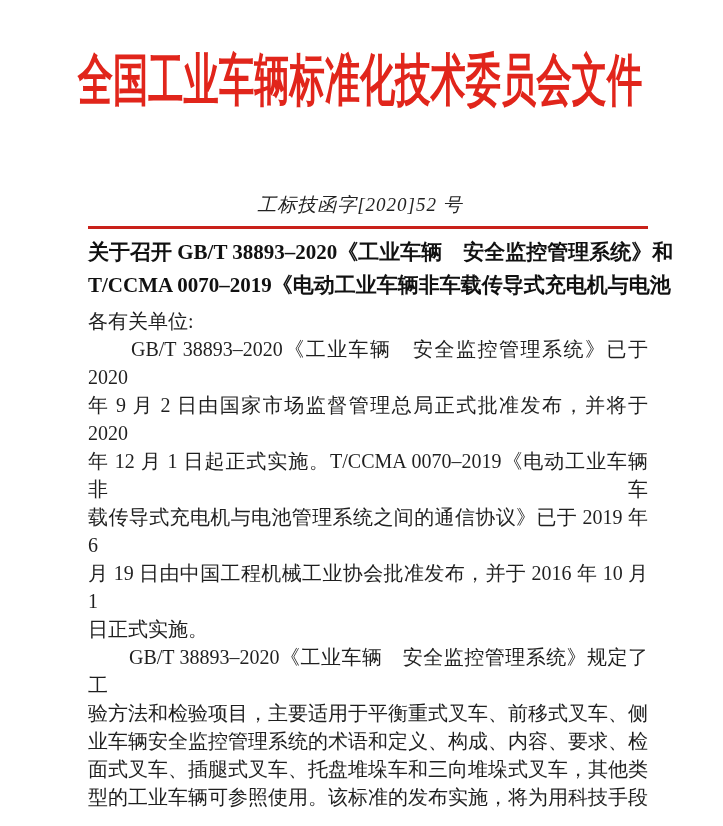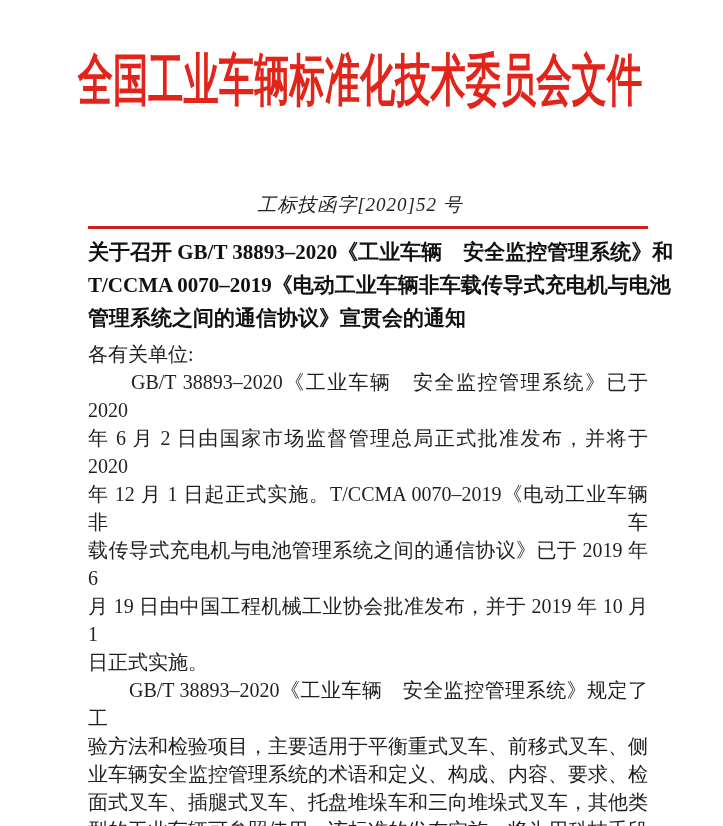--- a/index.html
+++ b/index.html
@@ -90,30 +90,29 @@
     <div class="org-title">全国工业车辆标准化技术委员会文件</div>
   </div>
 
   <div class="doc-number">工标技函字[2020]52 号</div>
 
   <div class="red-rule"></div>
 
   <div class="notice-title">
       <div class="line">关于召开 GB/T 38893–2020《工业车辆　安全监控管理系统》和</div>
       <div class="line">T/CCMA 0070–2019《电动工业车辆非车载传导式充电机与电池</div>
-      <div class="line">管理系统之间的通信协议》宣贯会的通知</div>
     </div>
 
   <div class="notice-body">
       <div class="line short">各有关单位:</div>
       <div class="line">　　GB/T 38893–2020《工业车辆　安全监控管理系统》已于 2020</div>
-      <div class="line">年 6 月 2 日由国家市场监督管理总局正式批准发布，并将于 2020</div>
+      <div class="line">年 9 月 2 日由国家市场监督管理总局正式批准发布，并将于 2020</div>
       <div class="line">年 12 月 1 日起正式实施。T/CCMA 0070–2019《电动工业车辆非车</div>
       <div class="line">载传导式充电机与电池管理系统之间的通信协议》已于 2019 年 6</div>
-      <div class="line">月 19 日由中国工程机械工业协会批准发布，并于 2019 年 10 月 1</div>
+      <div class="line">月 19 日由中国工程机械工业协会批准发布，并于 2016 年 10 月 1</div>
       <div class="line short">日正式实施。</div>
       <div class="line">　　GB/T 38893–2020《工业车辆　安全监控管理系统》规定了工</div>
       <div class="line">验方法和检验项目，主要适用于平衡重式叉车、前移式叉车、侧</div>
       <div class="line">业车辆安全监控管理系统的术语和定义、构成、内容、要求、检</div>
       <div class="line">面式叉车、插腿式叉车、托盘堆垛车和三向堆垛式叉车，其他类</div>
       <div class="line">型的工业车辆可参照使用。该标准的发布实施，将为用科技手段</div>
     </div>
 
 </div>
 

